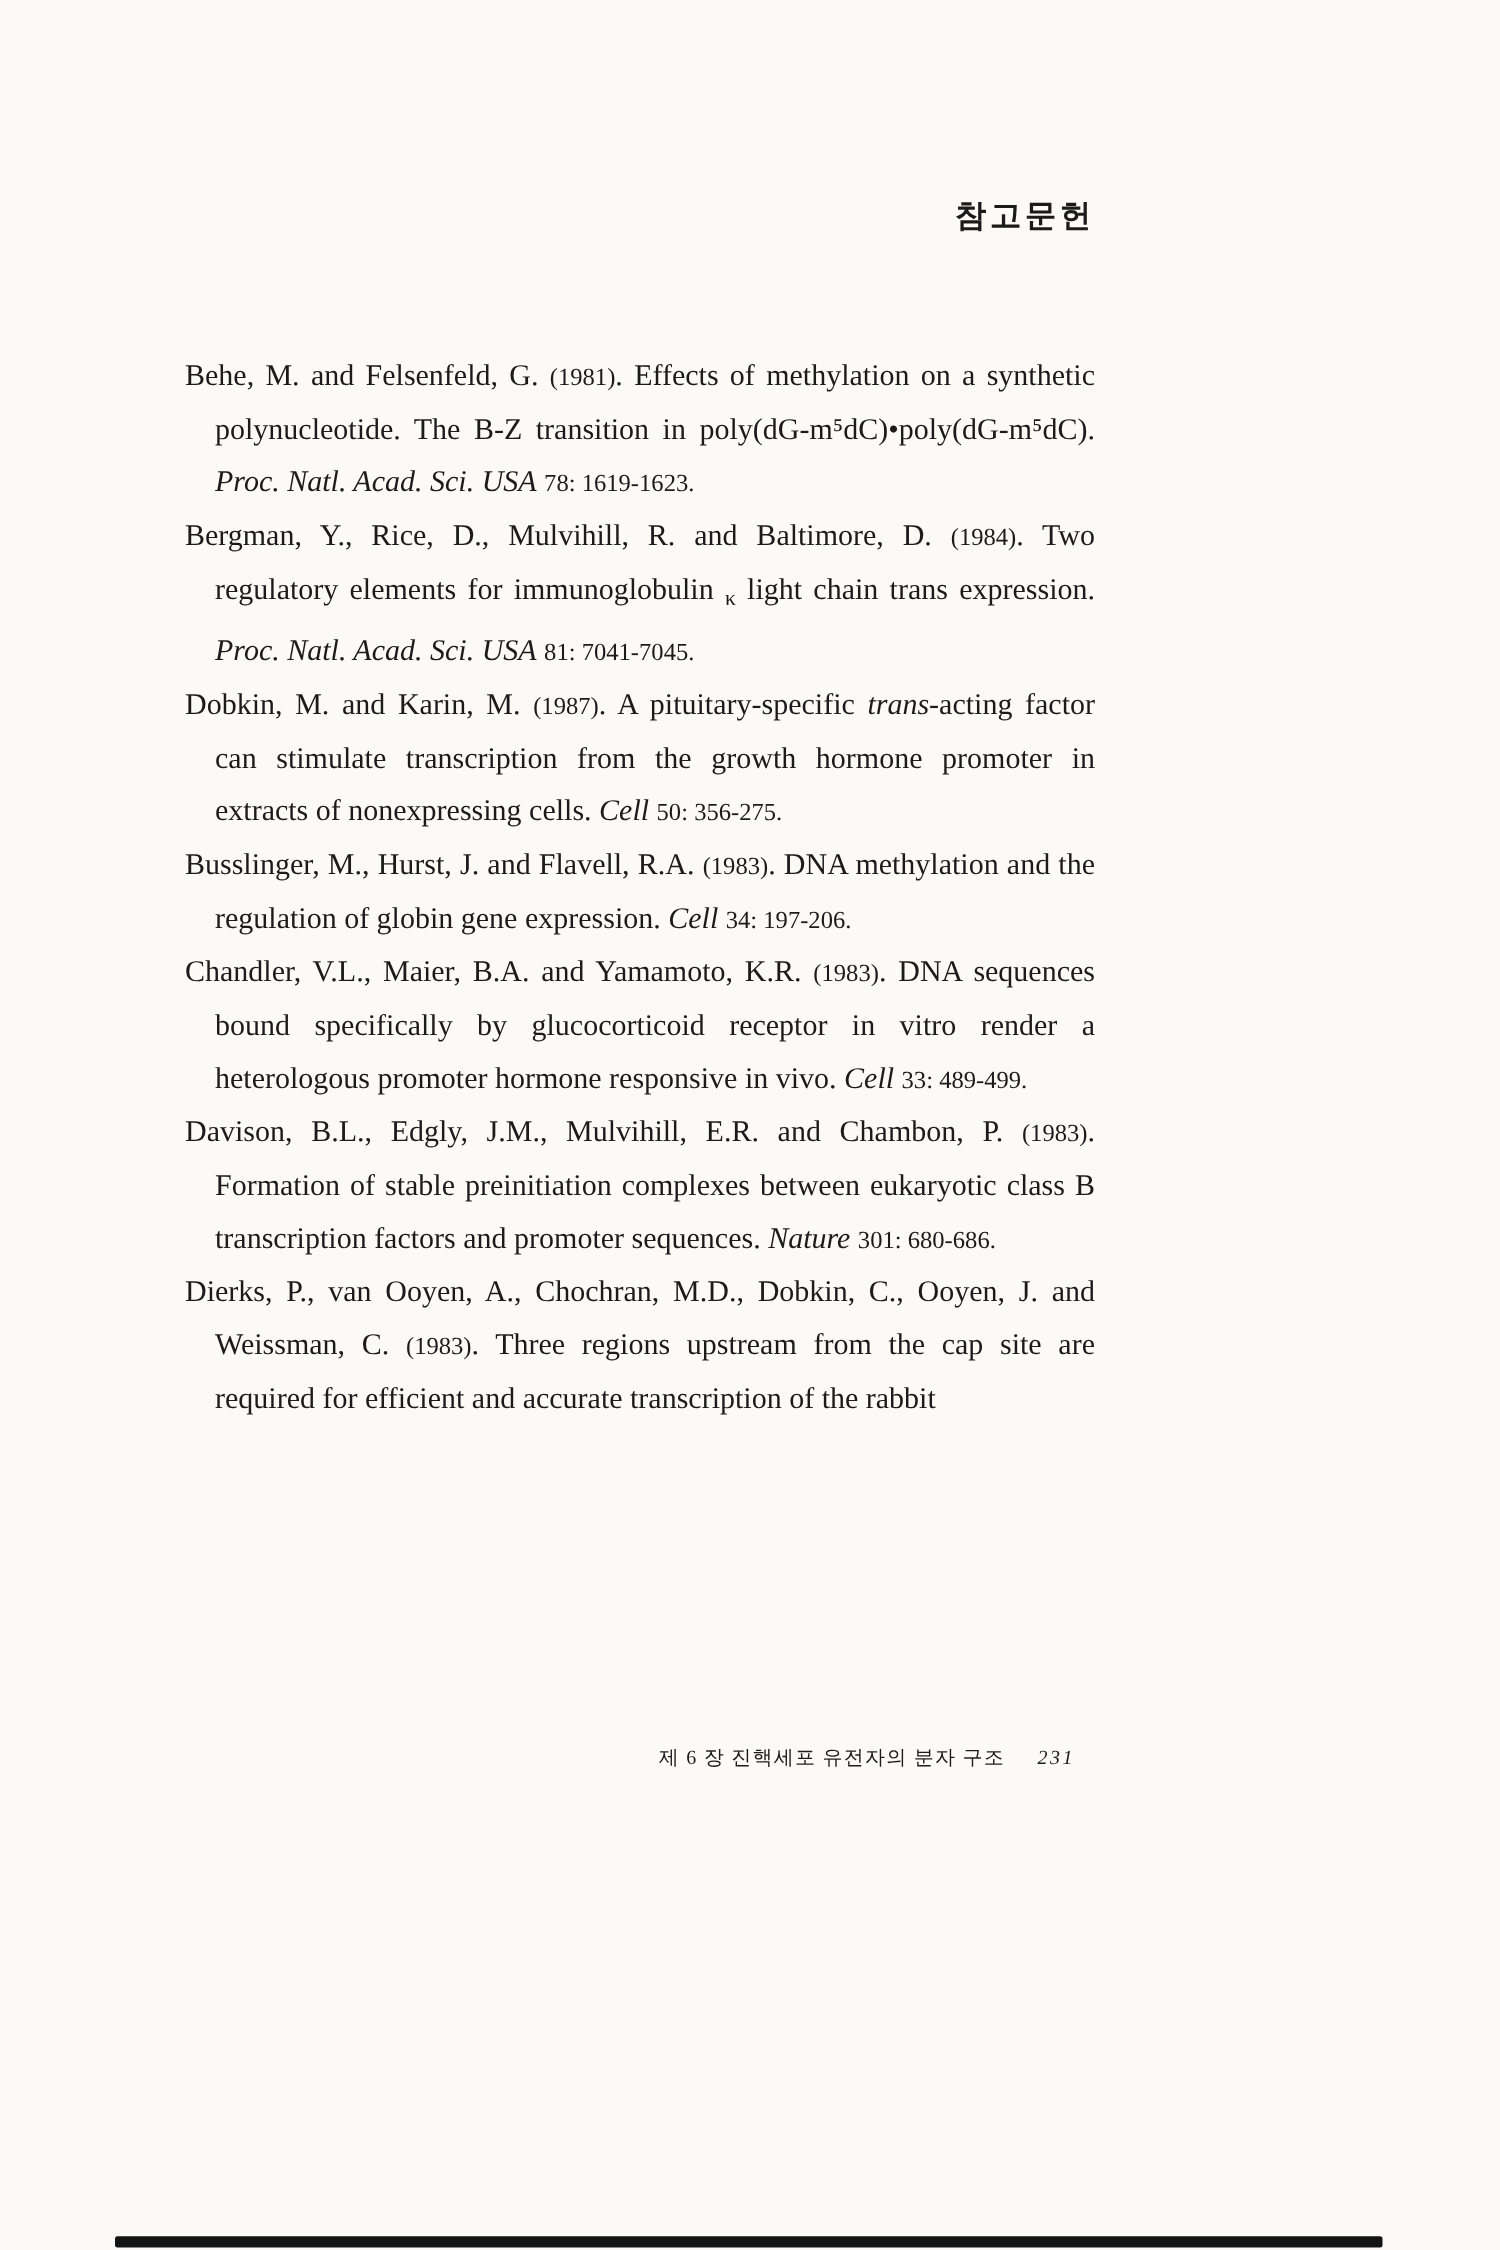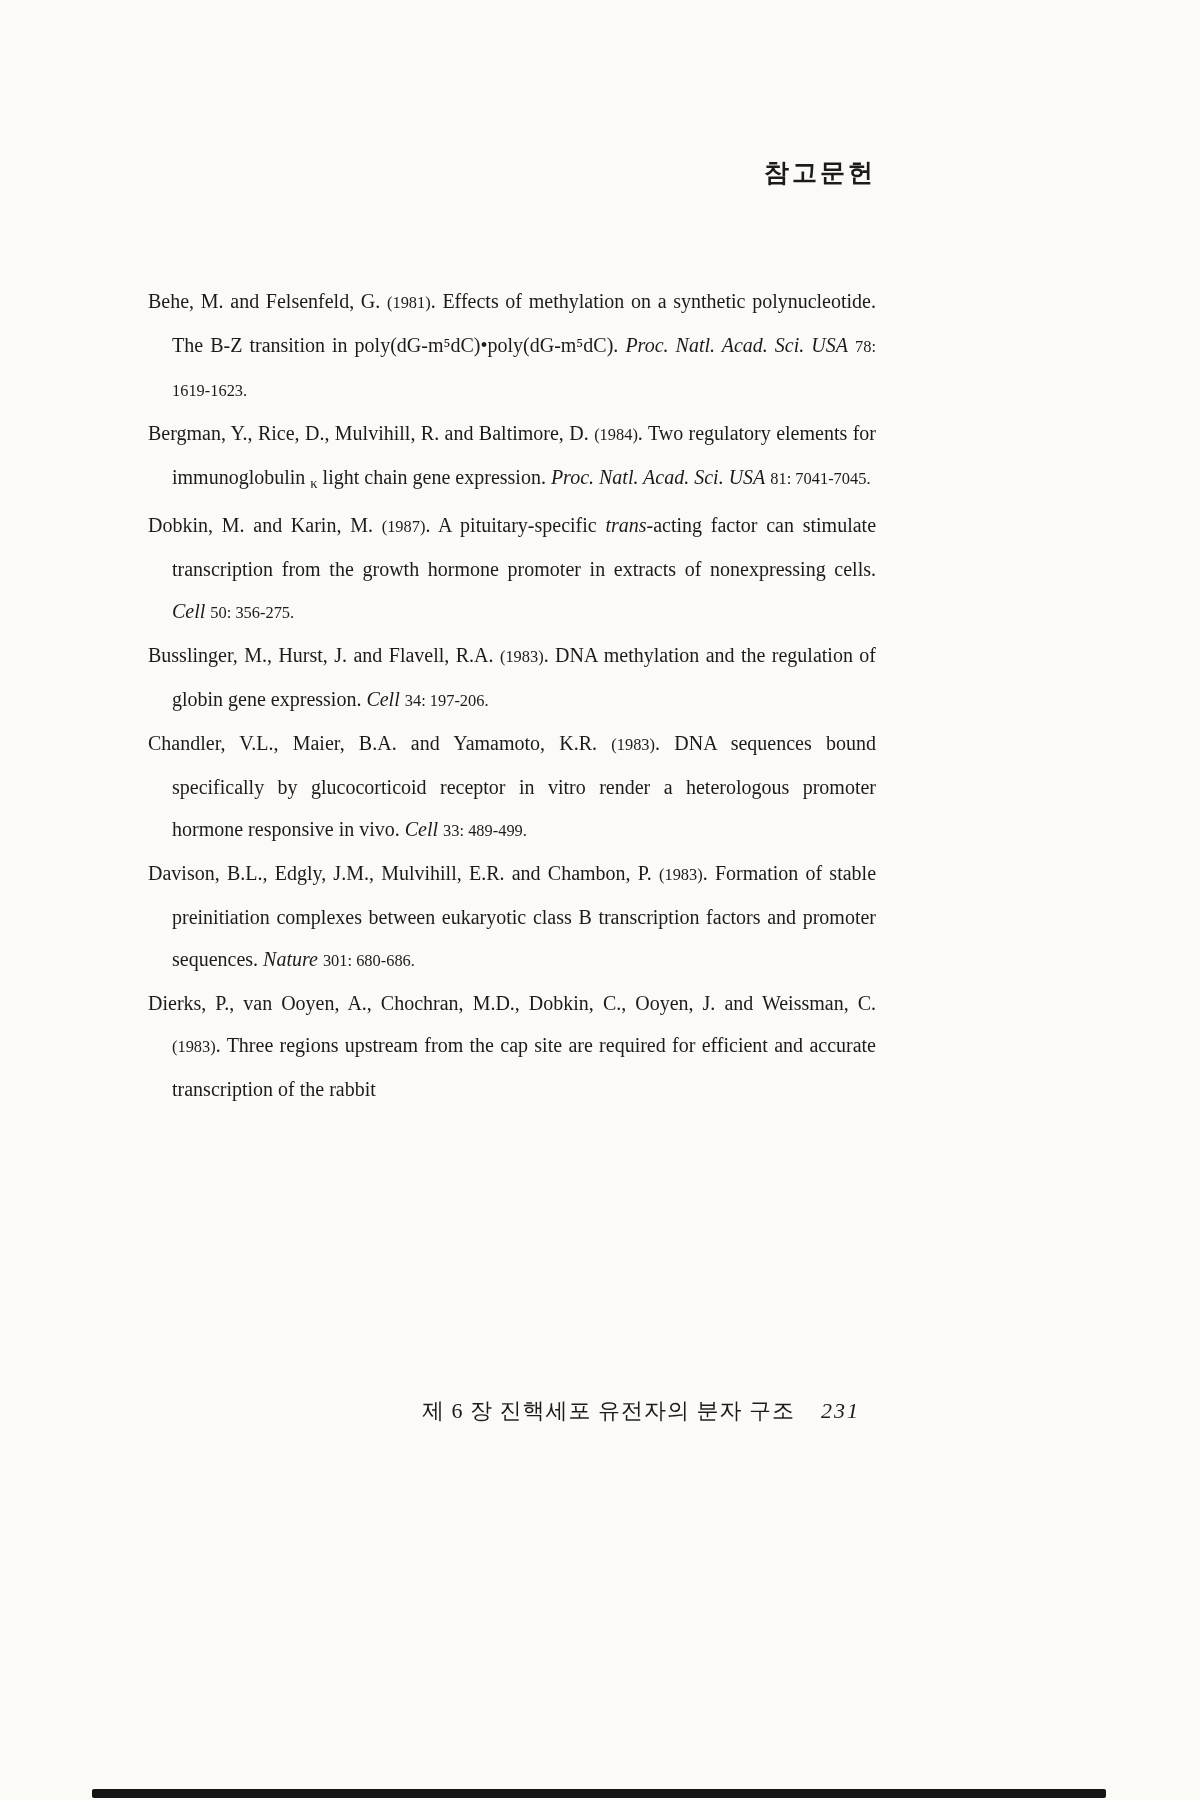--- a/index.html
+++ b/index.html
@@ -32,21 +32,21 @@
     font-size: 25px;
     font-weight: 600;
     letter-spacing: 3px;
   }
 
   .ref-list {
     position: absolute;
     top: 280px;
     left: 148px;
     width: 728px;
-    font-size: 20px;
+    font-size: 24px;
     line-height: 42px;
     text-align: justify;
   }
 
   .ref-entry {
     padding-left: 24px;
     text-indent: -24px;
     text-align: justify;
   }
 
@@ -59,21 +59,21 @@
     vertical-align: -0.28em;
   }
 
   .footer {
     position: absolute;
     top: 1396px;
     left: 148px;
     width: 728px;
     text-align: right;
     padding-right: 16px;
-    font-size: 22px;
+    font-size: 16px;
     letter-spacing: 1px;
   }
 
   .pagenum {
     font-style: italic;
     margin-left: 26px;
     letter-spacing: 2px;
   }
 
   .scan-bar {
@@ -88,21 +88,21 @@
 </style>
 </head>
 <body>
 
 <div class="page">
 
   <h1 class="title">참고문헌</h1>
 
   <div class="ref-list">
       <p class="ref-entry"><span>Behe, M. and Felsenfeld, G. </span><span class="small">(1981)</span><span>. Effects of methylation on a synthetic polynucleotide. The B-Z transition in poly(dG-m⁵dC)•poly(dG-m⁵dC). </span><span class="italic">Proc. Natl. Acad. Sci. USA</span><span> </span><span class="small">78: 1619-1623.</span></p>
-      <p class="ref-entry"><span>Bergman, Y., Rice, D., Mulvihill, R. and Baltimore, D. </span><span class="small">(1984)</span><span>. Two regulatory elements for immunoglobulin </span><span class="subscript">κ</span><span> light chain gene expression. </span><span class="italic">Proc. Natl. Acad. Sci. USA</span><span> </span><span class="small">81: 7041-7045.</span></p>
+      <p class="ref-entry"><span>Bergman, Y., Rice, D., Mulvihill, R. and Baltimore, D. </span><span class="small">(1984)</span><span>. Two regulatory elements for immunoglobulin </span><span class="subscript">κ</span><span> light chain trans expression. </span><span class="italic">Proc. Natl. Acad. Sci. USA</span><span> </span><span class="small">81: 7041-7045.</span></p>
       <p class="ref-entry"><span>Dobkin, M. and Karin, M. </span><span class="small">(1987)</span><span>. A pituitary-specific </span><span class="italic">trans</span><span>-acting factor can stimulate transcription from the growth hormone promoter in extracts of nonexpressing cells. </span><span class="italic">Cell</span><span> </span><span class="small">50: 356-275.</span></p>
       <p class="ref-entry"><span>Busslinger, M., Hurst, J. and Flavell, R.A. </span><span class="small">(1983)</span><span>. DNA methylation and the regulation of globin gene expression. </span><span class="italic">Cell</span><span> </span><span class="small">34: 197-206.</span></p>
       <p class="ref-entry"><span>Chandler, V.L., Maier, B.A. and Yamamoto, K.R. </span><span class="small">(1983)</span><span>. DNA sequences bound specifically by glucocorticoid receptor in vitro render a heterologous promoter hormone responsive in vivo. </span><span class="italic">Cell</span><span> </span><span class="small">33: 489-499.</span></p>
       <p class="ref-entry"><span>Davison, B.L., Edgly, J.M., Mulvihill, E.R. and Chambon, P. </span><span class="small">(1983)</span><span>. Formation of stable preinitiation complexes between eukaryotic class B transcription factors and promoter sequences. </span><span class="italic">Nature</span><span> </span><span class="small">301: 680-686.</span></p>
       <p class="ref-entry"><span>Dierks, P., van Ooyen, A., Chochran, M.D., Dobkin, C., Ooyen, J. and Weissman, C. </span><span class="small">(1983)</span><span>. Three regions upstream from the cap site are required for efficient and accurate transcription of the rabbit</span></p>
     </div>
 
   <div class="footer">
     <span>제 6 장   진핵세포 유전자의 분자 구조</span><span class="pagenum">231</span>
   </div>

